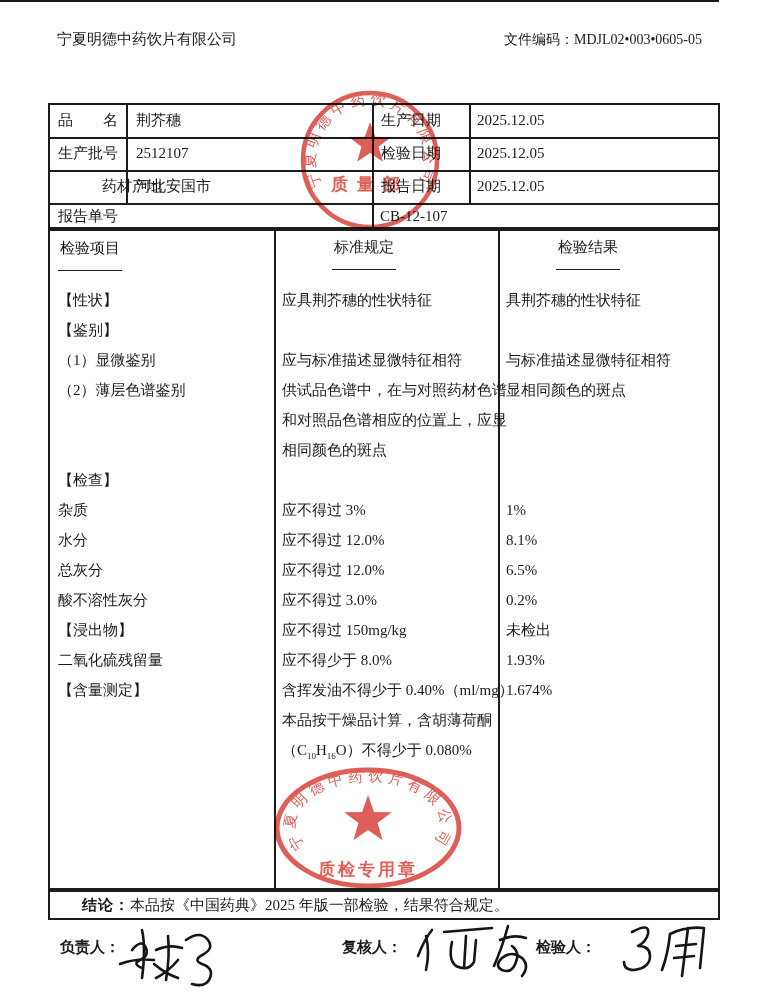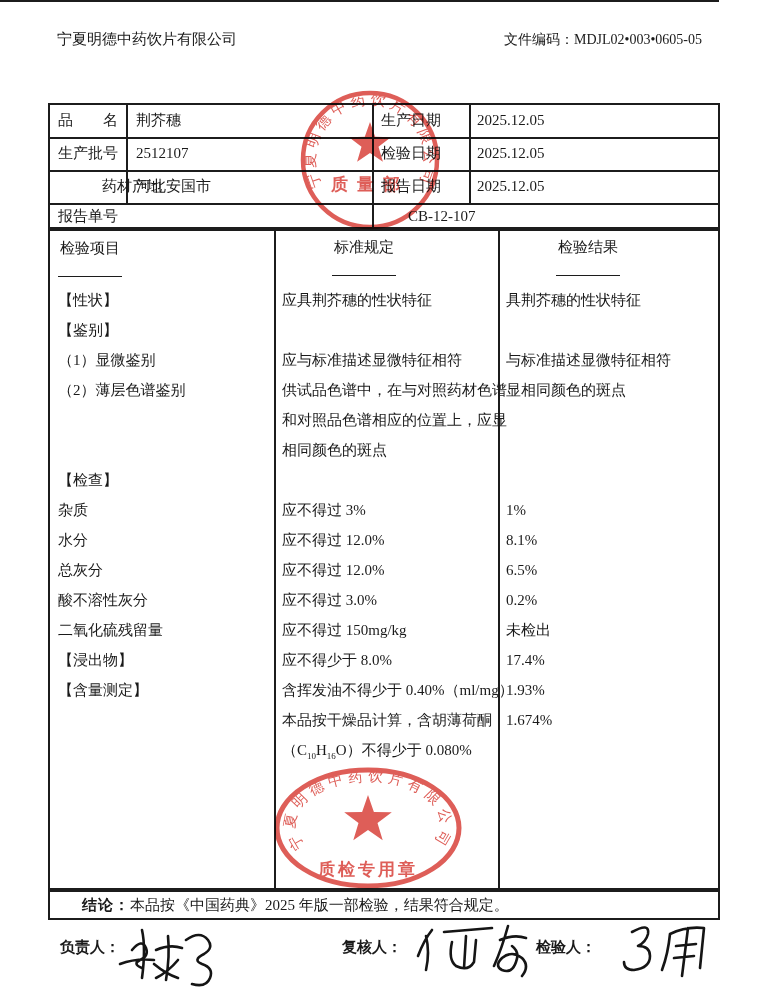--- a/index.html
+++ b/index.html
@@ -7,21 +7,21 @@
         font-family:"Liberation Serif","DejaVu Serif",serif;color:#1a1a1a;font-size:15px;}
   .abs{position:absolute;}
   .hl{position:absolute;background:#1c1c1c;height:1.5px;}
   .vl{position:absolute;background:#1c1c1c;width:1.5px;}
   .box{position:absolute;border:2px solid #1c1c1c;box-sizing:border-box;}
   .company{left:57px;top:30px;font-size:15px;}
   .doccode{right:22px;top:31px;font-size:14px;}
   .rule{left:27px;top:48px;width:719px;height:2px;background:#1c1c1c;}
   .title{left:0;right:0;top:54px;text-align:center;font-size:28px;font-weight:bold;letter-spacing:4px;}
   .cell{position:absolute;line-height:20px;white-space:nowrap;}
-  .u{display:inline-block;border-bottom:1.5px solid #1c1c1c;padding:0 2px 18px 2px;}
+  .u{display:inline-block;border-bottom:1.5px solid #1c1c1c;padding:0 2px 12px 2px;}
   .hdr-c{position:absolute;width:164px;text-align:center;}
   .col{position:absolute;top:285px;}
   .col .ln{height:30px;line-height:30px;white-space:nowrap;}
   sub{font-size:9px;}
   .concl{left:82px;top:896px;font-size:15px;}
   .concl b{letter-spacing:1px;}
   .sign-label{font-size:15px;font-weight:bold;}
   .sig svg{display:block;}
   .stamp{mix-blend-mode:multiply;opacity:0.85;}
   .stamp text{font-family:"Liberation Serif","DejaVu Serif",serif;}
@@ -52,21 +52,21 @@
   <div class="cell" style="left:136px;top:143px;">2512107</div>
   <div class="cell" style="left:381px;top:143px;">检验日期</div>
   <div class="cell" style="left:477px;top:143px;">2025.12.05</div>
 
   <div class="cell" style="left:58px;top:176px;margin-left:44px;">药材产地</div>
   <div class="cell" style="left:136px;top:176px;">河北安国市</div>
   <div class="cell" style="left:381px;top:176px;">报告日期</div>
   <div class="cell" style="left:477px;top:176px;">2025.12.05</div>
 
   <div class="cell" style="left:58px;top:206px;">报告单号</div>
-  <div class="cell" style="left:380px;top:206px;margin-left:28px;">CB-12-107</div>
+  <div class="cell" style="left:380px;top:206px;">CB-12-107</div>
 
   <div class="box" style="left:48px;top:229px;width:672px;height:661px;"></div>
   <div class="vl" style="left:274px;top:229px;height:661px;"></div>
   <div class="vl" style="left:498px;top:229px;height:661px;"></div>
 
   <div class="cell" style="left:58px;top:238px;"><span class="u">检验项目</span></div>
   <div class="hdr-c" style="left:282px;top:238px;"><span class="u">标准规定</span></div>
   <div class="hdr-c" style="left:506px;top:238px;"><span class="u">检验结果</span></div>
 
   <div class="col" style="left:58px;width:210px;">
@@ -74,22 +74,22 @@
     <div class="ln">【鉴别】</div>
     <div class="ln">（1）显微鉴别</div>
     <div class="ln">（2）薄层色谱鉴别</div>
     <div class="ln"></div>
     <div class="ln"></div>
     <div class="ln">【检查】</div>
     <div class="ln">杂质</div>
     <div class="ln">水分</div>
     <div class="ln">总灰分</div>
     <div class="ln">酸不溶性灰分</div>
+    <div class="ln">【浸出物】</div>
     <div class="ln">二氧化硫残留量</div>
-    <div class="ln">【浸出物】</div>
     <div class="ln">【含量测定】</div>
     <div class="ln"></div>
     <div class="ln"></div>
   </div>
 
   <div class="col" style="left:282px;width:212px;">
     <div class="ln">应具荆芥穗的性状特征</div>
     <div class="ln"></div>
     <div class="ln">应与标准描述显微特征相符</div>
     <div class="ln">供试品色谱中，在与对照药材色谱</div>
@@ -113,21 +113,20 @@
     <div class="ln">与标准描述显微特征相符</div>
     <div class="ln">显相同颜色的斑点</div>
     <div class="ln"></div>
     <div class="ln"></div>
     <div class="ln"></div>
     <div class="ln">1%</div>
     <div class="ln">8.1%</div>
     <div class="ln">6.5%</div>
     <div class="ln">0.2%</div>
     <div class="ln">未检出</div>
-    <div class="ln">17.4%</div>
     <div class="ln">1.93%</div>
     <div class="ln">1.674%</div>
     <div class="ln"></div>
   </div>
 
   <div class="box" style="left:48px;top:890px;width:672px;height:30px;"></div>
   <div class="abs concl"><b>结论：</b><span>本品按《中国药典》2025 年版一部检验，结果符合规定。</span></div>
 
   <div class="abs sign-label" style="left:60px;top:938px;">负责人：</div>
   <div class="abs sign-label" style="left:342px;top:938px;">复核人：</div>

